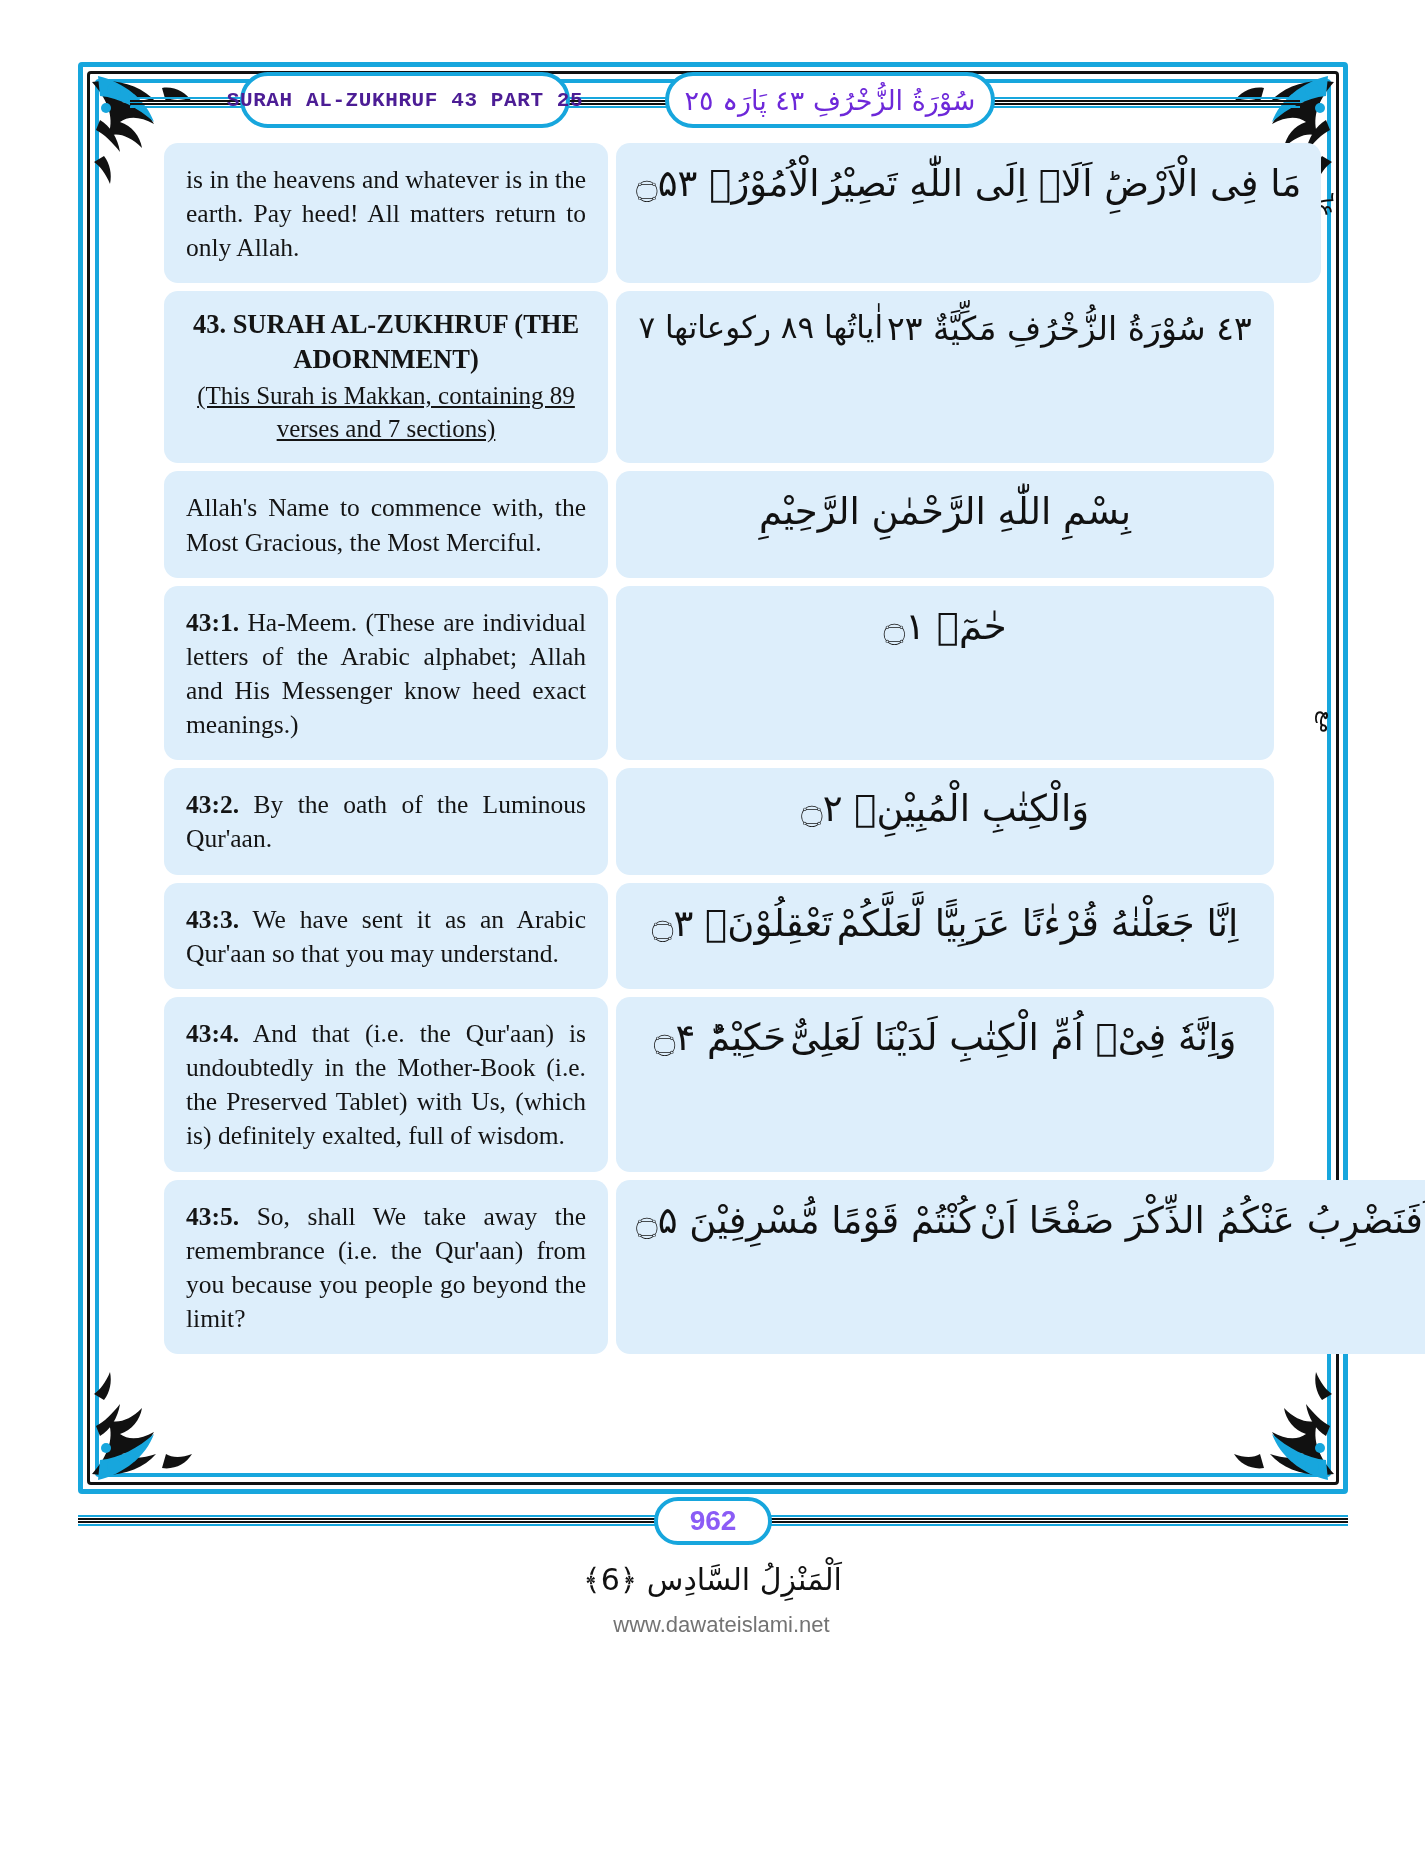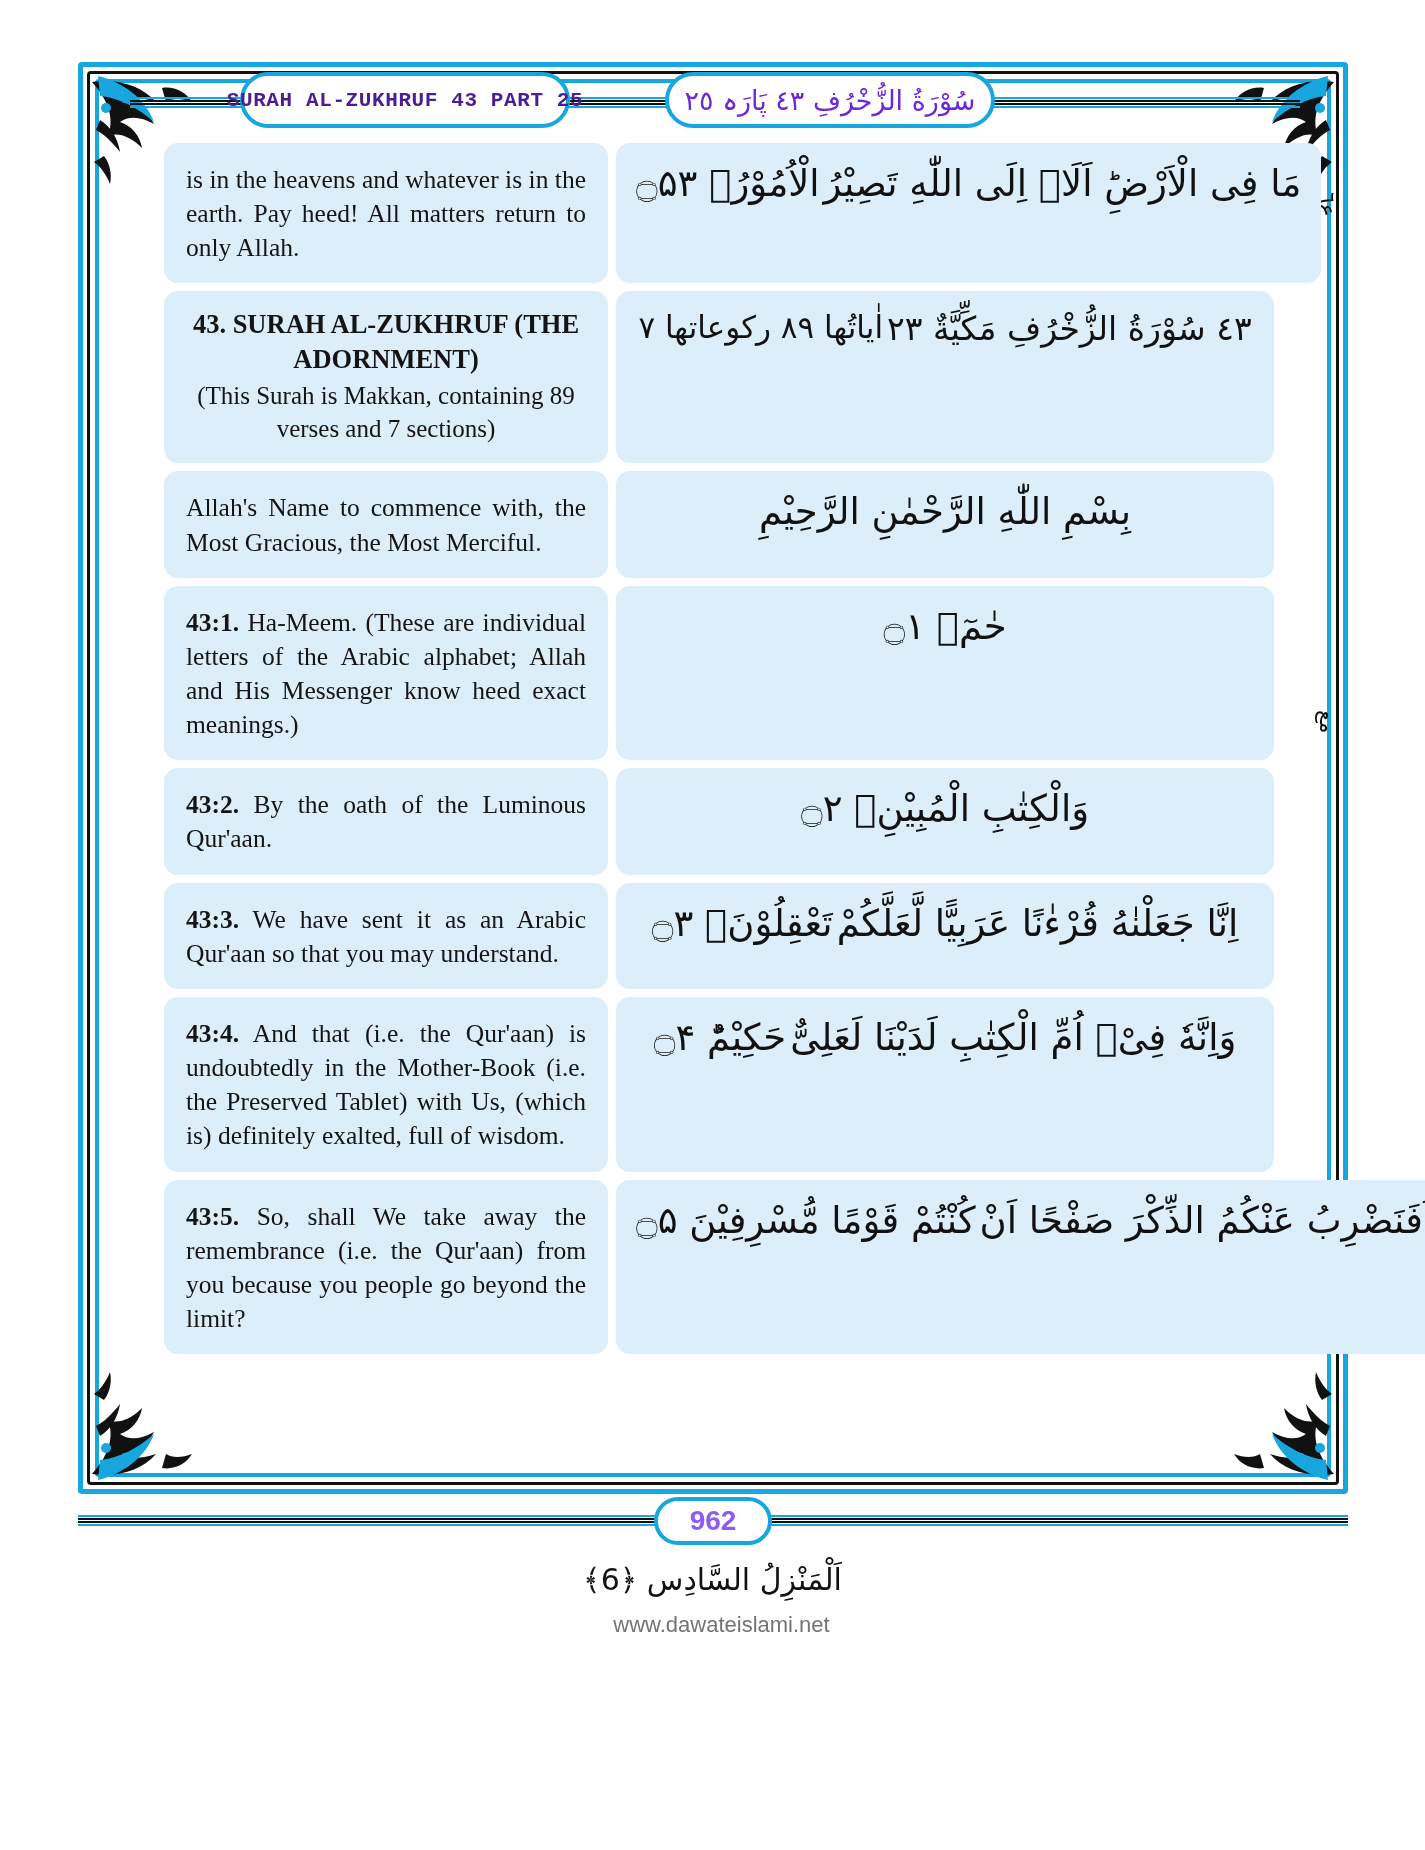--- a/index.html
+++ b/index.html
@@ -180,20 +180,21 @@
     font-weight: bold;
     font-size: 26.5px;
     line-height: 1.3;
     display: block;
   }
   .surah-title-sub {
     font-size: 25px;
     line-height: 1.3;
     display: block;
     margin-top: 4px;
+    text-decoration: underline;
   }
 
   .cell-ar.title-ar .ar-line { font-size: 33px; }
   .cell-ar.title-ar .ar-line.l2 { font-size: 31px; letter-spacing: 2px; }
 
   
   .margin-mark {
     position: absolute;
     right: 86px;
     font-family: "DejaVu Sans", sans-serif;

